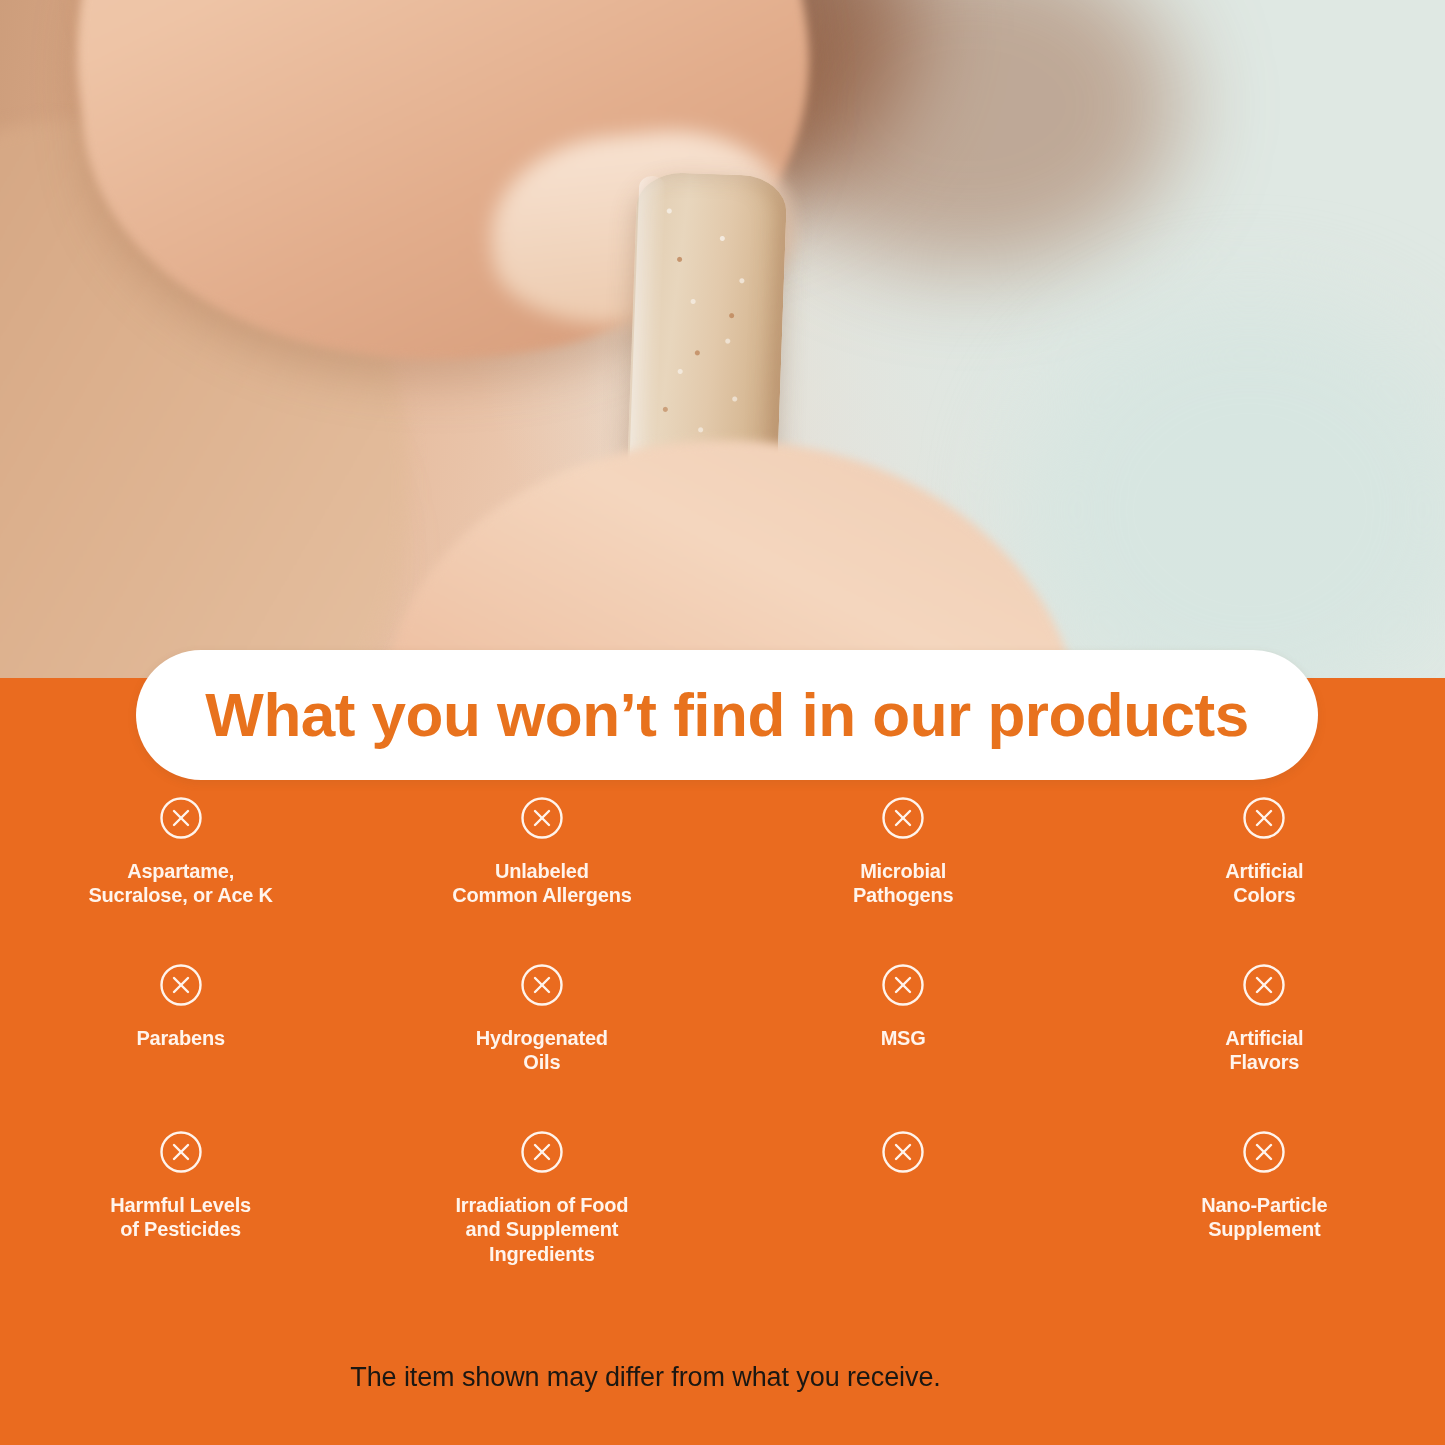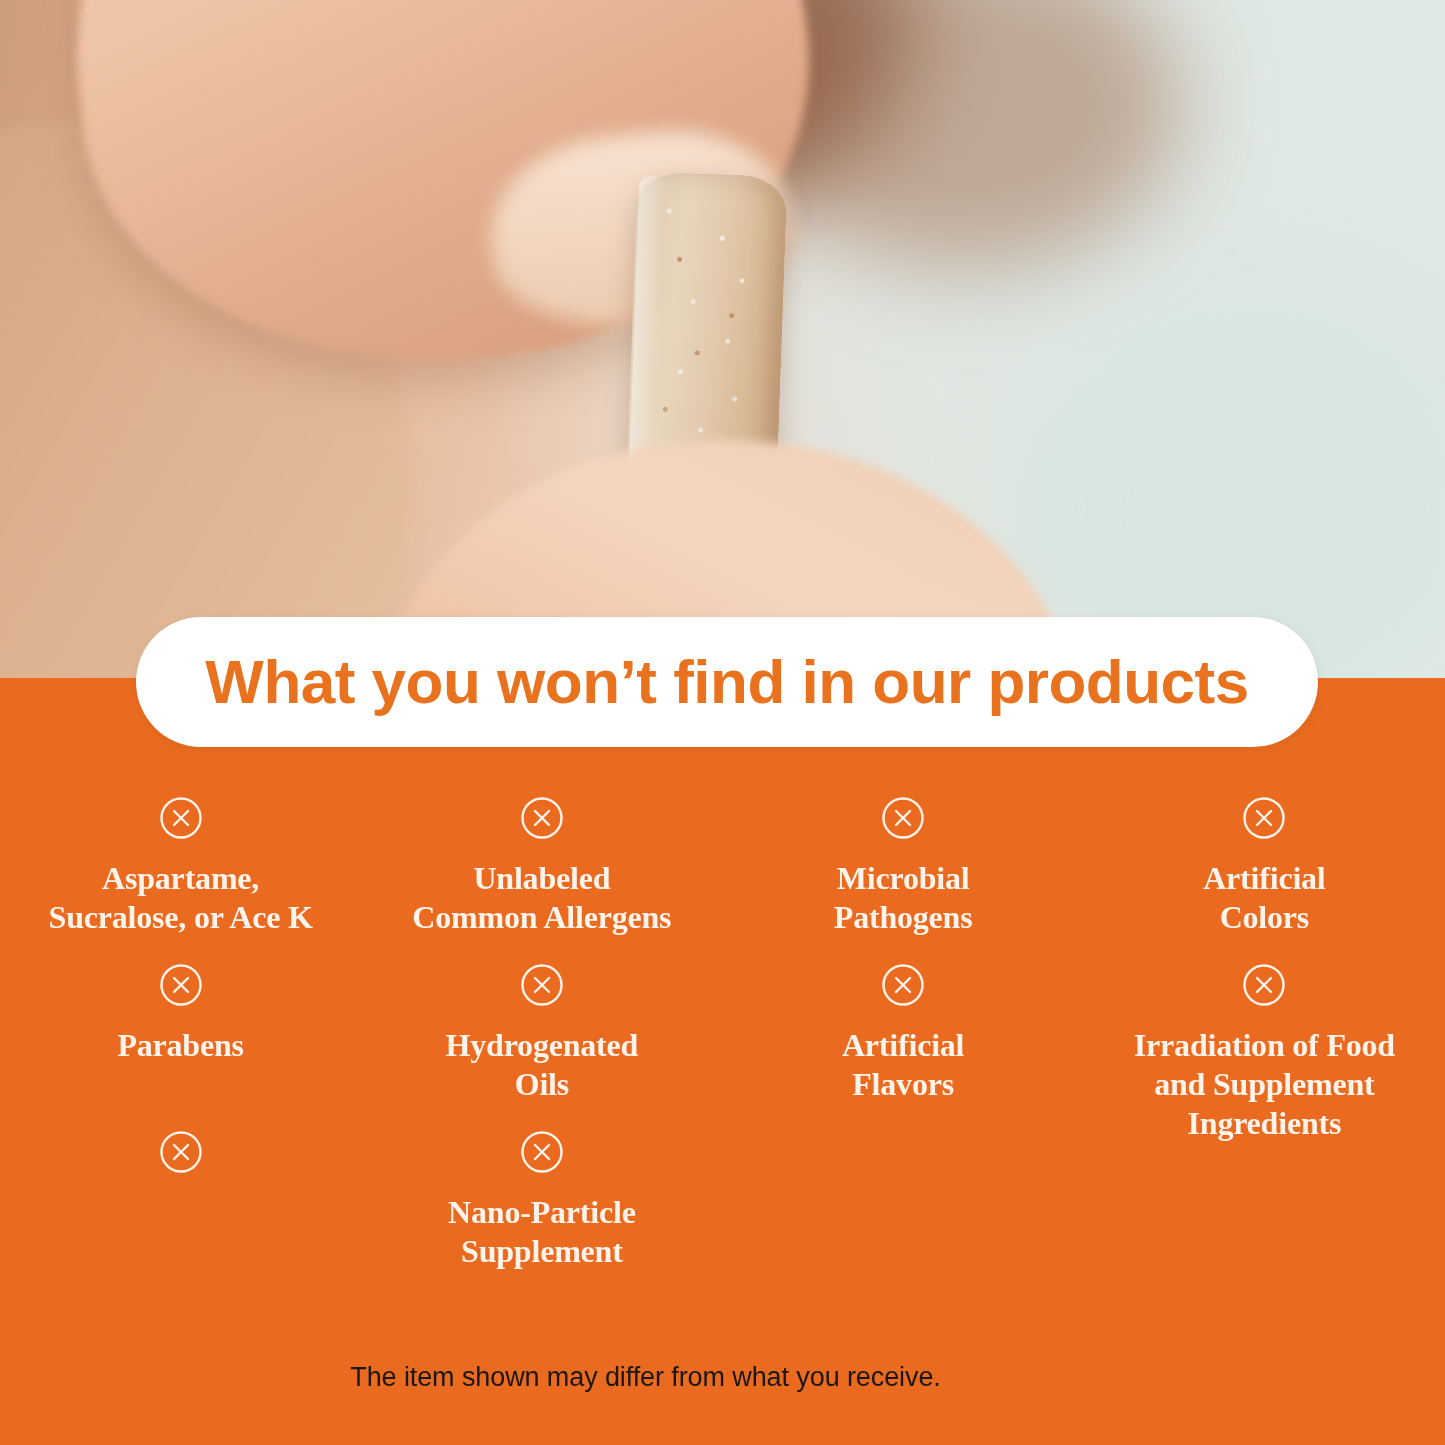--- a/index.html
+++ b/index.html
@@ -159,21 +159,21 @@
     top: 678px;
     width: 1445px;
     height: 767px;
     background: #EA6B1F;
   }
 
   
   .title-pill {
     position: absolute;
     left: 136px;
-    top: 617px;
+    top: 650px;
     width: 1182px;
     height: 130px;
     background: #ffffff;
     border-radius: 65px;
     display: flex;
     align-items: center;
     justify-content: center;
     box-shadow: 0 3px 10px rgba(120,70,35,0.12);
   }
   .title-text {
@@ -210,22 +210,22 @@
   .x-icon {
     width: 44px;
     height: 44px;
     display: block;
     flex: none;
   }
   .cell-label {
     margin-top: 19px;
     text-align: center;
     color: #FFF4EC;
-    font-family: Liberation Serif, serif;
-    font-size: 32px;
+    font-family: Liberation Sans, sans-serif;
+    font-size: 20px;
     font-weight: 700;
     line-height: 1.22;
     letter-spacing: -0.2px;
     white-space: pre-line;
     max-width: 330px;
   }
 
   
   .footer-note {
     position: absolute;
@@ -325,31 +325,48 @@
     <div class="cell">
       <svg class="x-icon" viewBox="0 0 44 44">
         <circle cx="22" cy="22" r="19.5" fill="none" stroke="#FFF4EC" stroke-width="2.4"></circle>
         <line x1="15" y1="15" x2="29" y2="29" stroke="#FFF4EC" stroke-width="2.4" stroke-linecap="round"></line>
         <line x1="29" y1="15" x2="15" y2="29" stroke="#FFF4EC" stroke-width="2.4" stroke-linecap="round"></line>
       </svg>
       <div class="cell-label">Hydrogenated
 Oils</div>
     </div>
 
+    <div class="cell">
+      <svg class="x-icon" viewBox="0 0 44 44">
+        <circle cx="22" cy="22" r="19.5" fill="none" stroke="#FFF4EC" stroke-width="2.4"></circle>
+        <line x1="15" y1="15" x2="29" y2="29" stroke="#FFF4EC" stroke-width="2.4" stroke-linecap="round"></line>
+        <line x1="29" y1="15" x2="15" y2="29" stroke="#FFF4EC" stroke-width="2.4" stroke-linecap="round"></line>
+      </svg>
+      <div class="cell-label">MSG</div>
+    </div>
 
     <div class="cell">
       <svg class="x-icon" viewBox="0 0 44 44">
         <circle cx="22" cy="22" r="19.5" fill="none" stroke="#FFF4EC" stroke-width="2.4"></circle>
         <line x1="15" y1="15" x2="29" y2="29" stroke="#FFF4EC" stroke-width="2.4" stroke-linecap="round"></line>
         <line x1="29" y1="15" x2="15" y2="29" stroke="#FFF4EC" stroke-width="2.4" stroke-linecap="round"></line>
       </svg>
       <div class="cell-label">Artificial
 Flavors</div>
     </div>
 
+    <div class="cell">
+      <svg class="x-icon" viewBox="0 0 44 44">
+        <circle cx="22" cy="22" r="19.5" fill="none" stroke="#FFF4EC" stroke-width="2.4"></circle>
+        <line x1="15" y1="15" x2="29" y2="29" stroke="#FFF4EC" stroke-width="2.4" stroke-linecap="round"></line>
+        <line x1="29" y1="15" x2="15" y2="29" stroke="#FFF4EC" stroke-width="2.4" stroke-linecap="round"></line>
+      </svg>
+      <div class="cell-label">Harmful Levels
+of Pesticides</div>
+    </div>
 
     <div class="cell">
       <svg class="x-icon" viewBox="0 0 44 44">
         <circle cx="22" cy="22" r="19.5" fill="none" stroke="#FFF4EC" stroke-width="2.4"></circle>
         <line x1="15" y1="15" x2="29" y2="29" stroke="#FFF4EC" stroke-width="2.4" stroke-linecap="round"></line>
         <line x1="29" y1="15" x2="15" y2="29" stroke="#FFF4EC" stroke-width="2.4" stroke-linecap="round"></line>
       </svg>
       <div class="cell-label">Irradiation of Food
 and Supplement
 Ingredients</div>

